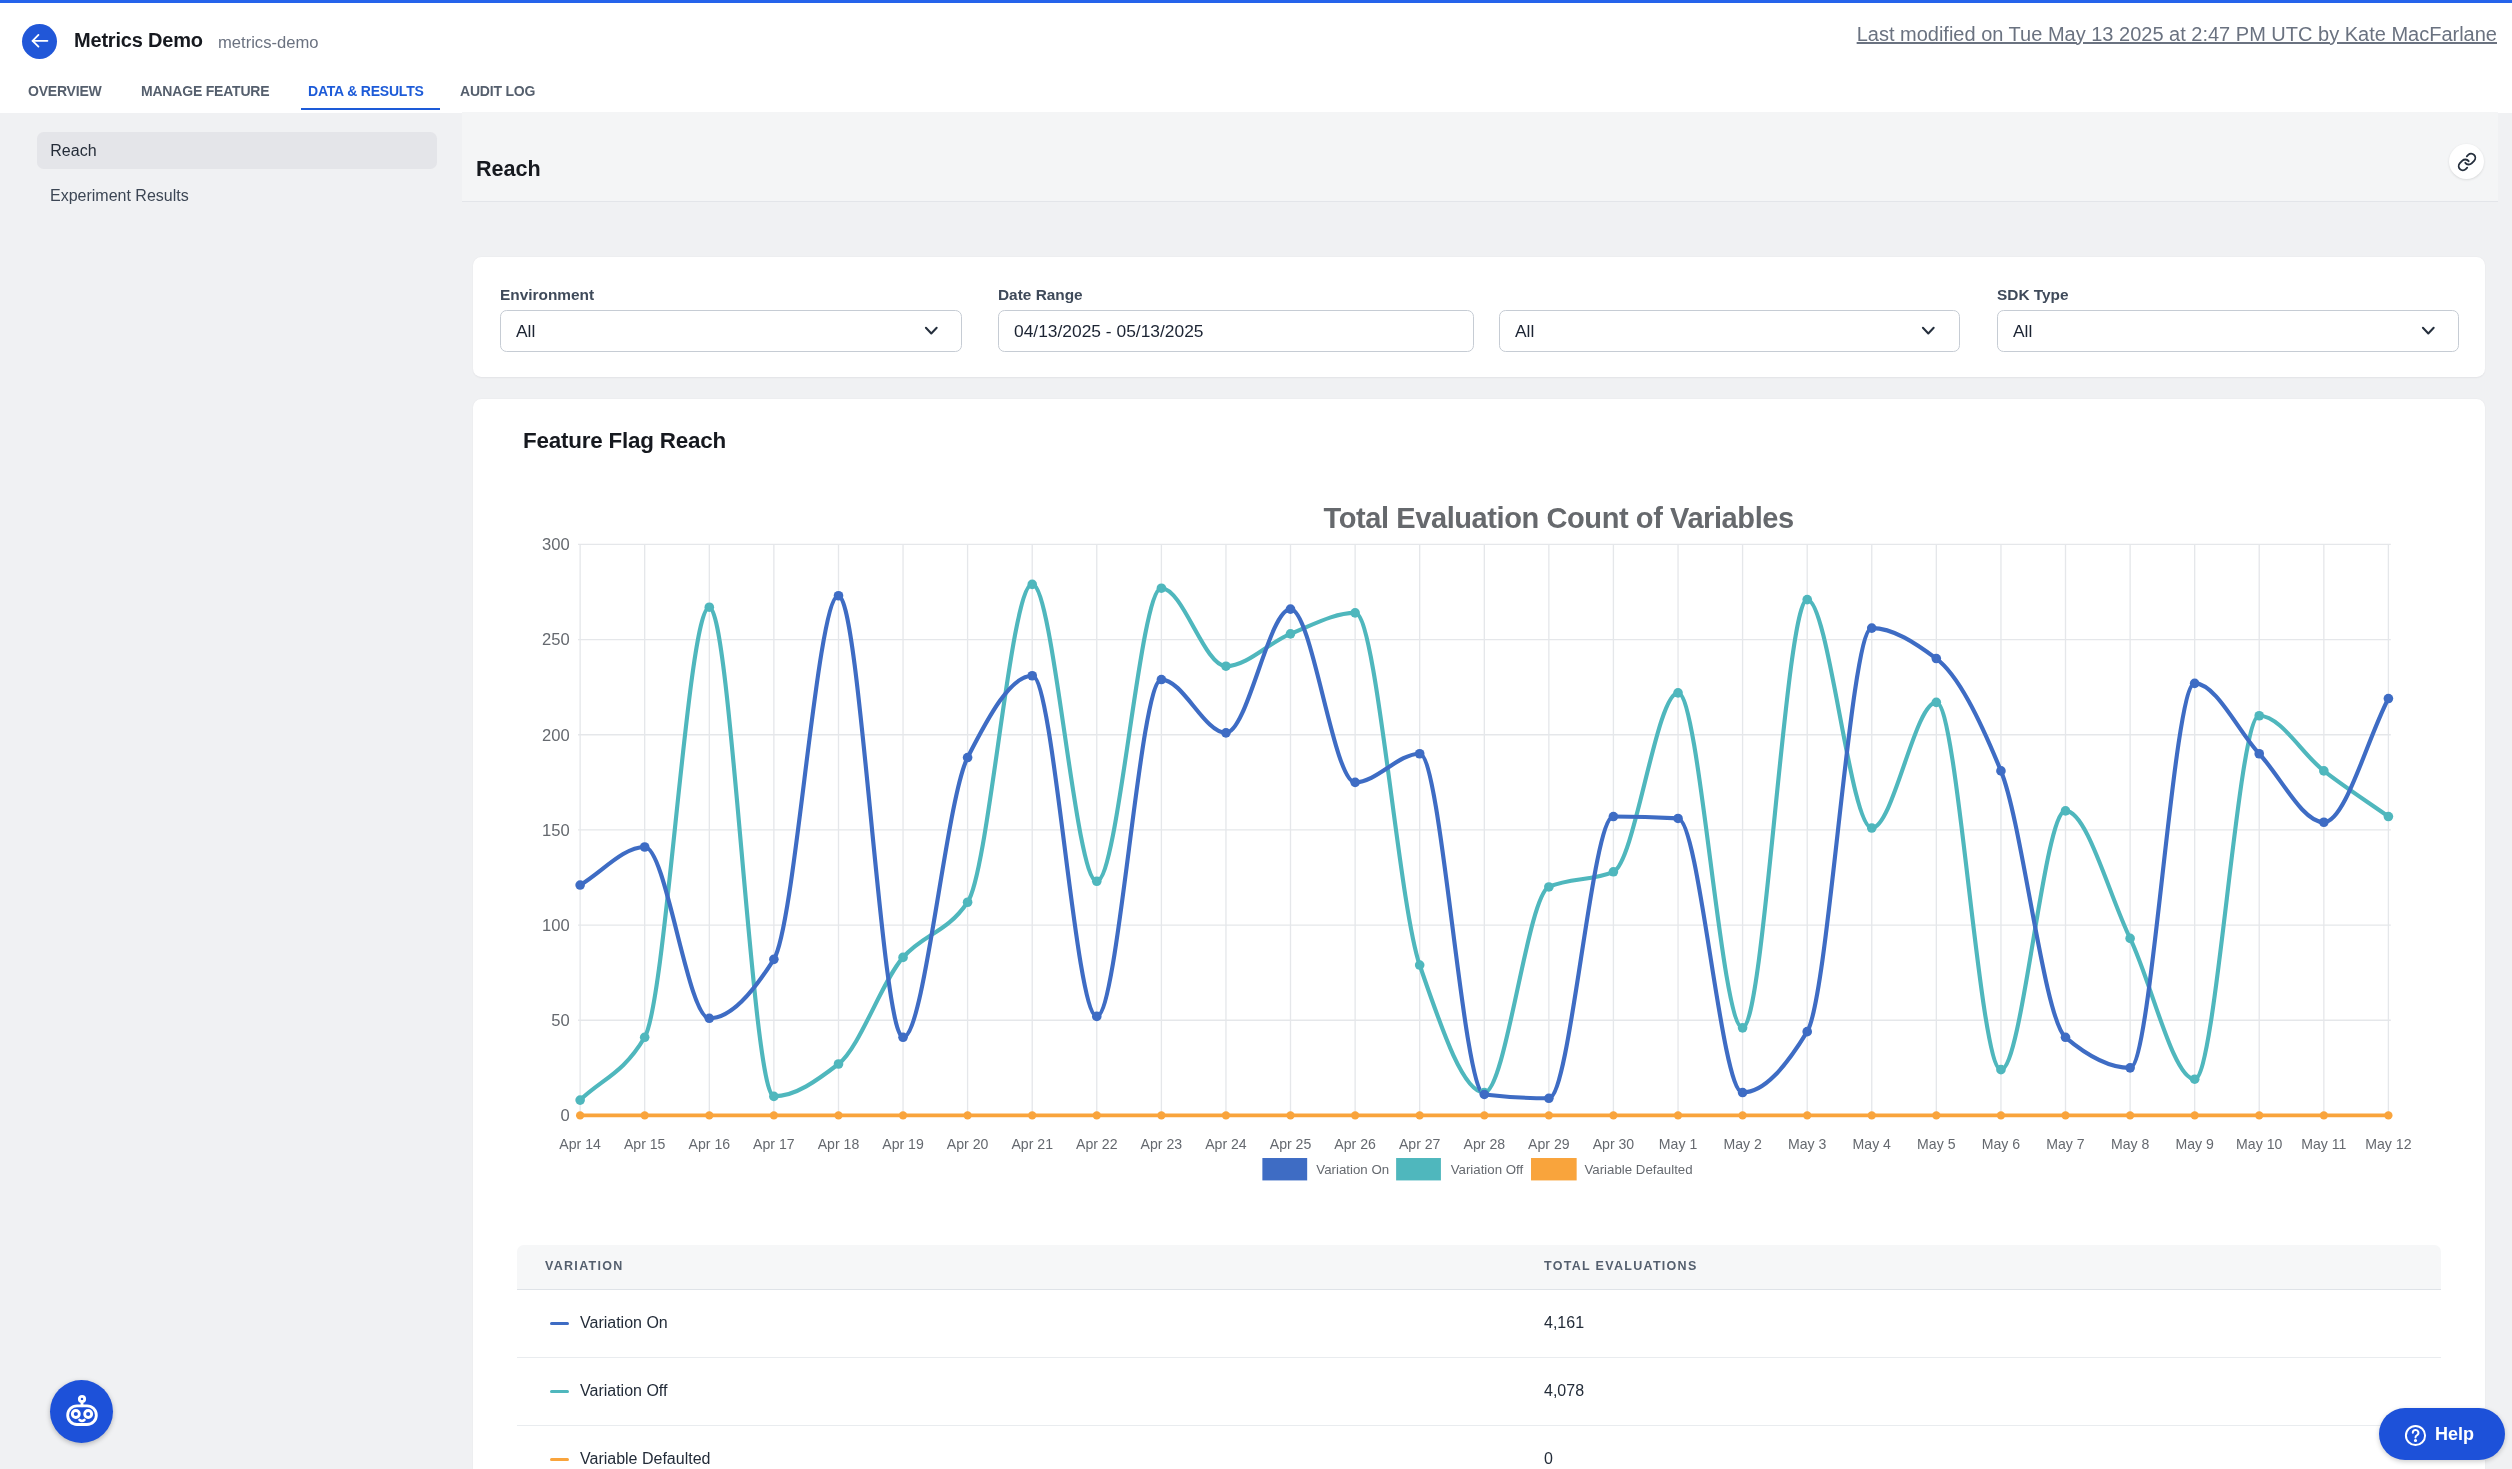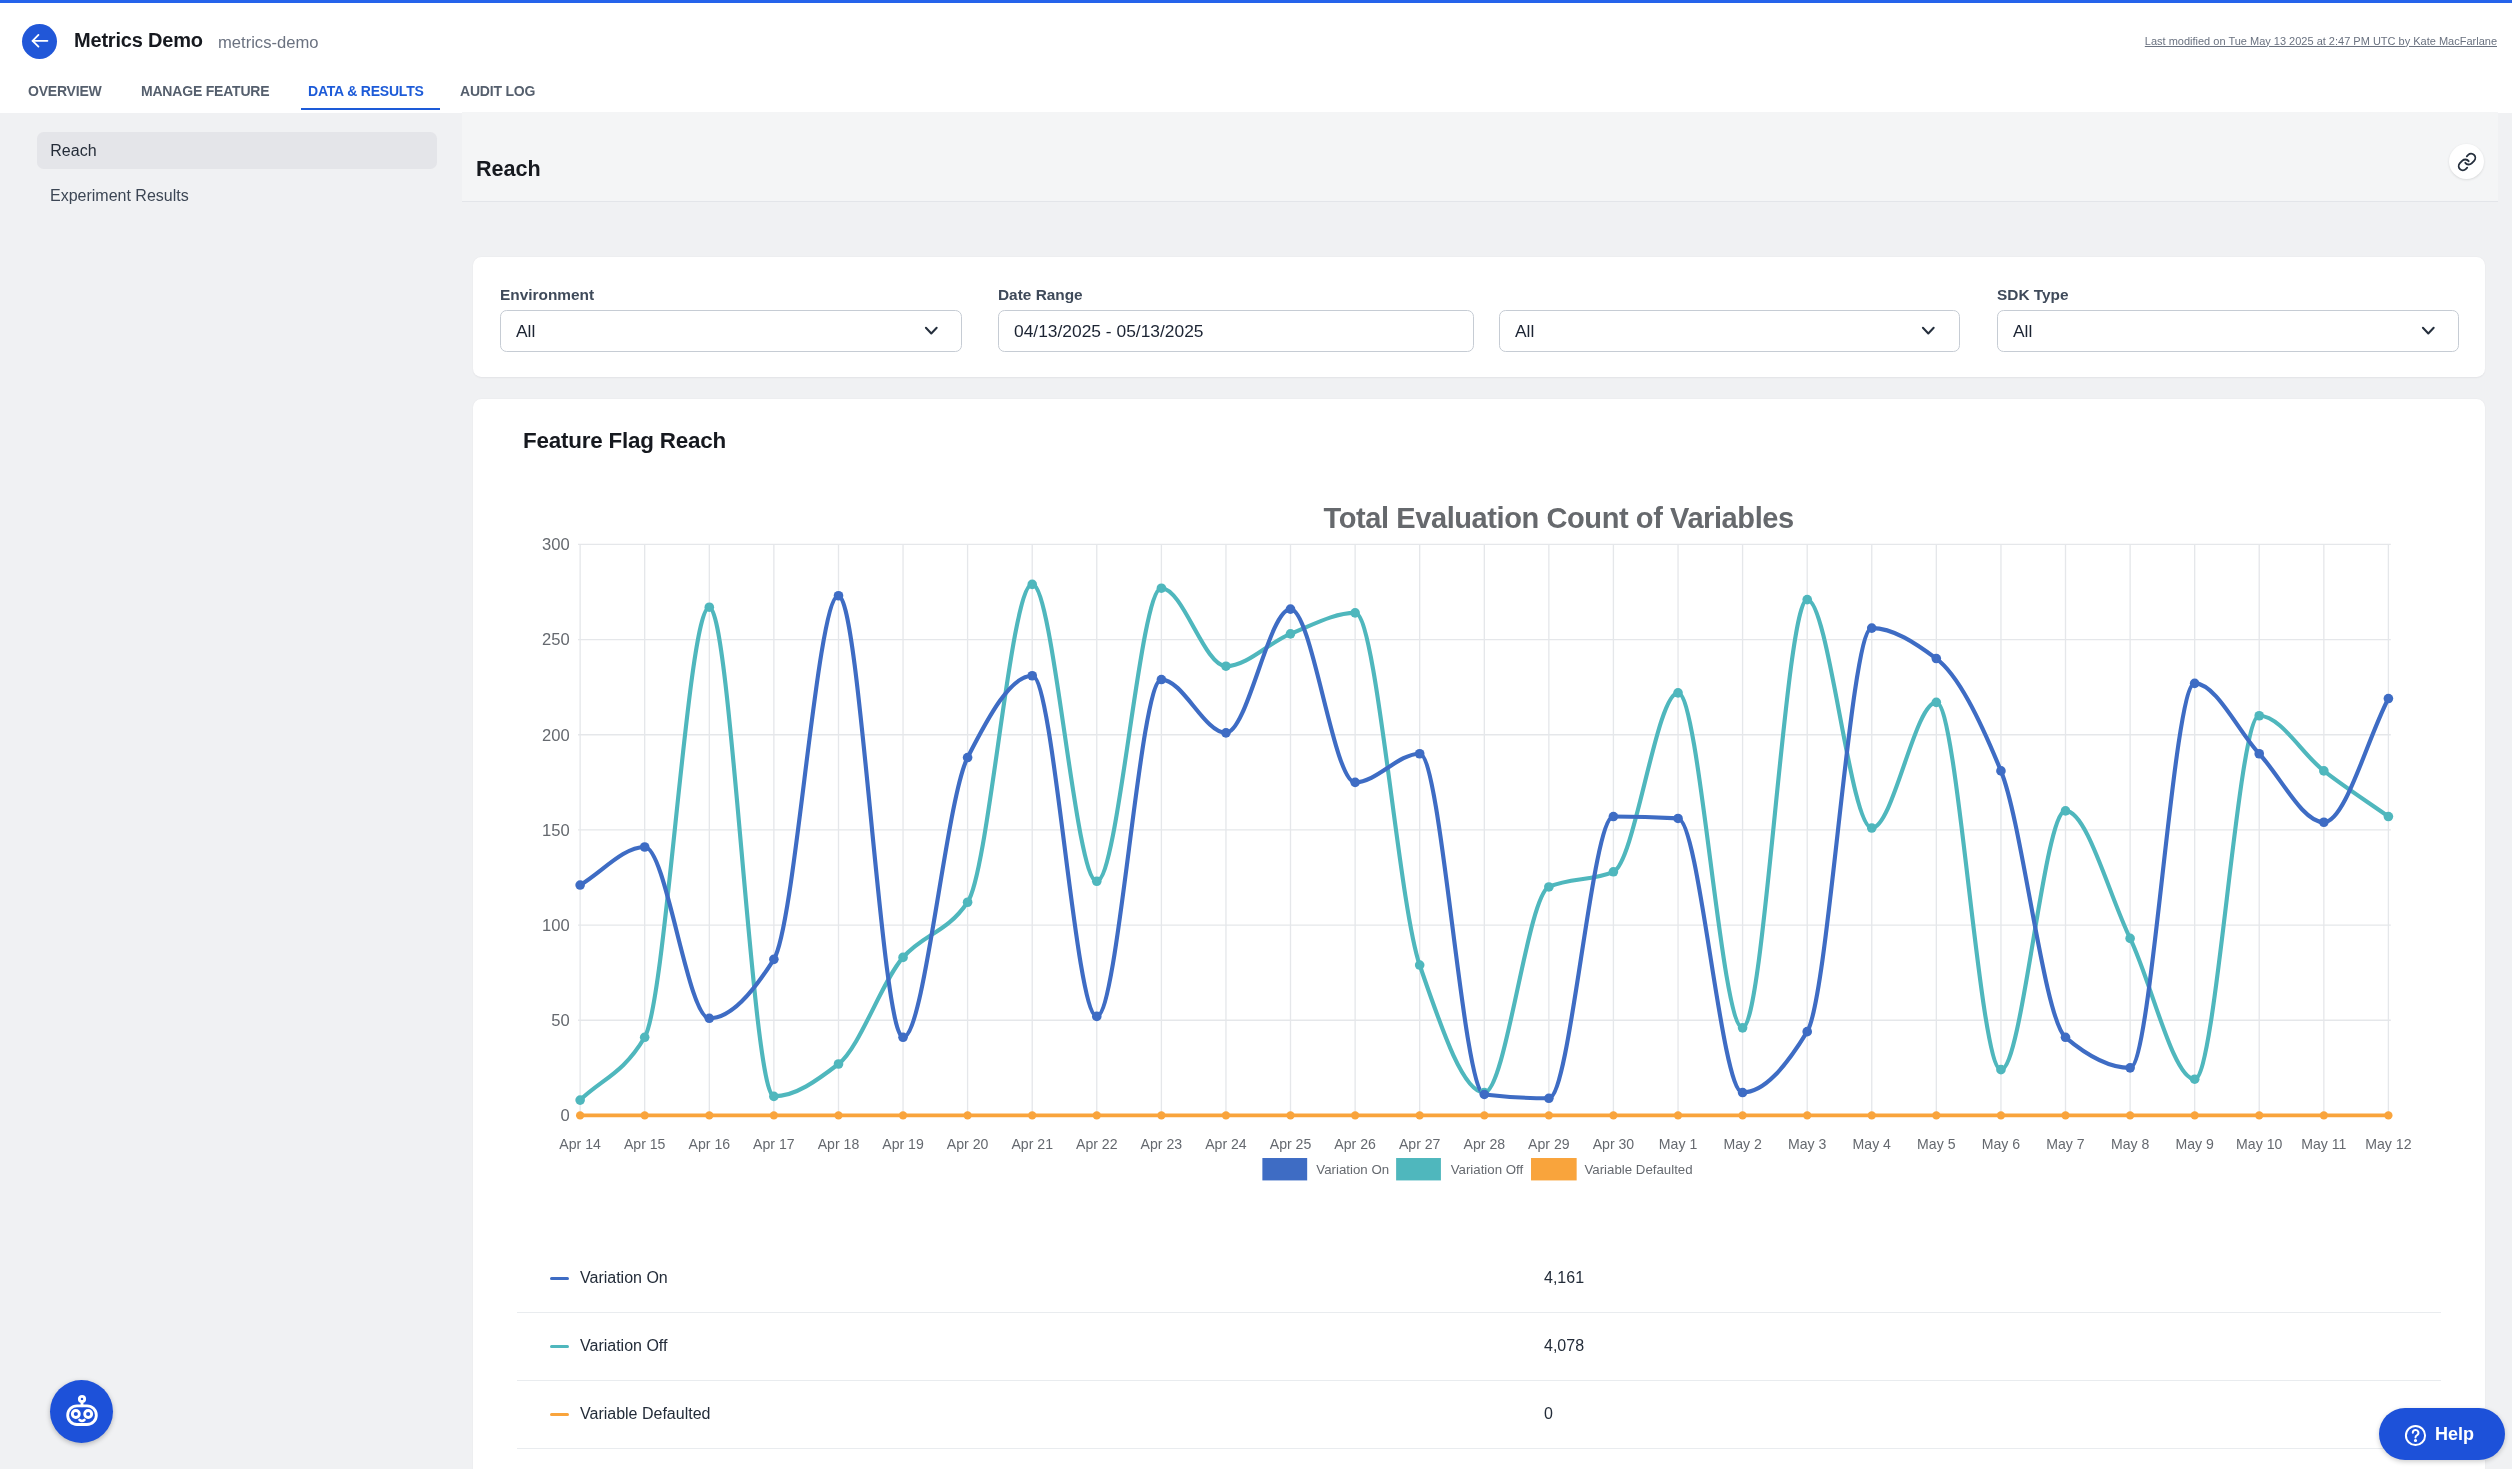--- a/index.html
+++ b/index.html
@@ -3,21 +3,21 @@
 <style>
 * { margin:0; padding:0; box-sizing:border-box; }
 html,body { width:2512px; height:1469px; overflow:hidden; }
 body { font-family:"Liberation Sans", sans-serif; background:#f0f1f3; position:relative; }
 .topbar { position:absolute; left:0; top:0; width:2512px; height:2.5px; background:#2563eb; }
 .header { position:absolute; left:0; top:2.5px; width:2512px; height:110px; background:#fff; }
 .backbtn { position:absolute; left:22.4px; top:21px; width:35px; height:35px; border-radius:50%; background:#2157d8; }
 .backbtn svg { position:absolute; left:6.6px; top:6.6px; }
 .ttl { position:absolute; left:74px; top:26.6px; font-size:20px; font-weight:bold; color:#16191f; letter-spacing:-0.2px; }
 .slug { position:absolute; left:218px; top:30px; font-size:16.6px; color:#6b7280; }
-.lastmod { position:absolute; right:15px; top:32px; font-size:11px; color:#6a7280; text-decoration:underline; }
+.lastmod { position:absolute; right:15px; top:20px; font-size:20px; color:#6a7280; text-decoration:underline; }
 .tab { position:absolute; top:80px; font-size:14px; font-weight:bold; letter-spacing:-0.2px; color:#555f6d; }
 .tab.active { color:#1d5bd8; }
 .tabline { position:absolute; left:301px; top:105px; width:139px; height:2.5px; background:#1d5bd8; }
 .sideitem1 { position:absolute; left:37px; top:132px; width:400px; height:37px; background:#e4e5e9; border-radius:6.6px; font-size:16px; font-weight:500; color:#242c38; line-height:37px; padding-left:13.3px; }
 .sideitem2 { position:absolute; left:50px; top:187px; font-size:16px; color:#3c4654; }
 .panelbar { position:absolute; left:462px; top:112px; width:2036px; height:90px; background:#f4f5f6; border-bottom:0.8px solid #e3e5e9; }
 .panelttl { position:absolute; left:476px; top:156px; font-size:21.6px; font-weight:bold; color:#16191f; }
 .linkbtn { position:absolute; left:2449px; top:144px; width:35px; height:35px; border-radius:50%; background:#fff; box-shadow:0 0.8px 2.5px rgba(0,0,0,0.12); }
 .card { position:absolute; background:#fff; border-radius:8.3px; box-shadow:0 0.8px 1.7px rgba(16,24,40,0.06); }
 #filtercard { left:473px; top:257px; width:2012px; height:120px; }
@@ -254,20 +254,24 @@
 <rect x="1520.9" y="1395.3" width="54" height="27" fill="#3e6cc4"></rect>
 <text x="1586" y="1414.5" font-size="16" fill="#65696f">Variation On</text>
 <rect x="1682.1" y="1395.3" width="54" height="27" fill="#4fb7bd"></rect>
 <text x="1747.9" y="1414.5" font-size="16" fill="#65696f">Variation Off</text>
 <rect x="1844.7" y="1395.3" width="55" height="27" fill="#f9a43c"></rect>
 <text x="1909.1" y="1414.5" font-size="16" fill="#65696f">Variable Defaulted</text>
 <text x="1878" y="636" text-anchor="middle" font-size="35" font-weight="bold" fill="#66696d" letter-spacing="-0.5">Total Evaluation Count of Variables</text>
 </svg>
 
 <div class="tbl">
+  <div class="tblhead">
+    <div class="th" style="left:28px;">VARIATION</div>
+    <div class="th" style="left:1027px;">TOTAL EVALUATIONS</div>
+  </div>
   <div class="trow">
       <div class="dash" style="background:#3e6cc4;"></div>
       <div class="tname">Variation On</div>
       <div class="tval">4,161</div>
     </div>
   <div class="trow">
       <div class="dash" style="background:#4fb7bd;"></div>
       <div class="tname">Variation Off</div>
       <div class="tval">4,078</div>
     </div>

